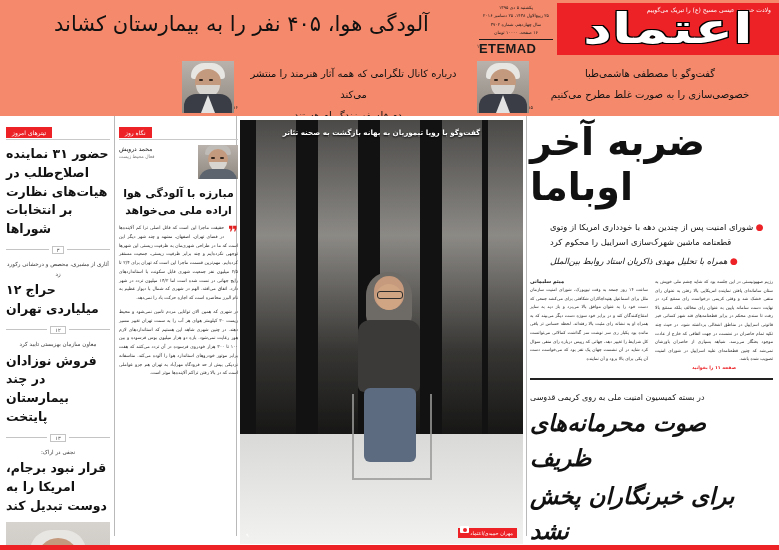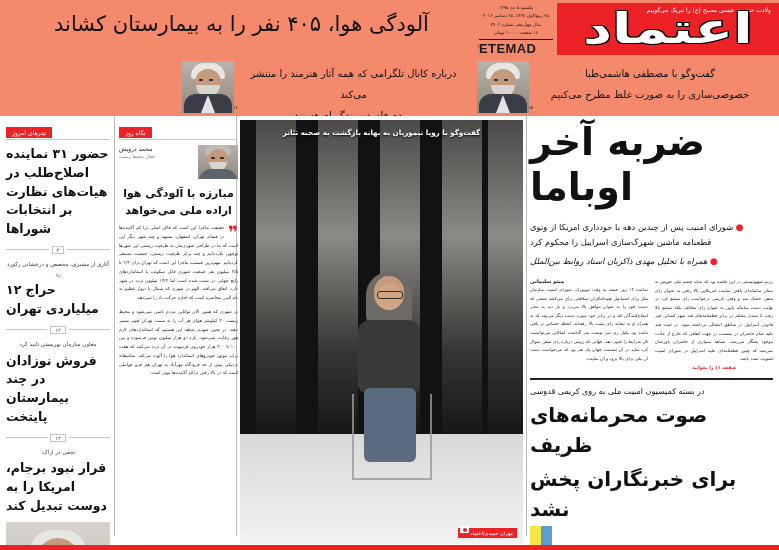--- a/index.html
+++ b/index.html
@@ -102,30 +102,30 @@
   .s-chair{position:absolute;left:4px;top:118px;width:76px;height:84px;border:2px solid #9a9a98;border-top:none;opacity:.8;}
   .credit{position:absolute;right:6px;bottom:6px;background:#ec2227;color:#fff;font-size:5px;
           padding:2px 4px 2px 12px;}
   .cam{position:absolute;left:2px;bottom:5px;width:9px;height:7px;background:#fff;border-radius:1px;}
   .cam::after{content:"";position:absolute;left:3px;top:1.5px;width:4px;height:4px;border-radius:2px;background:#ec2227;}
   .th-pgnum{position:absolute;left:6px;bottom:6px;color:#fff;font-size:5px;}
 
   
   .rightcol{position:absolute;left:530px;top:4px;width:243px;}
   .main-head{font-size:38px;font-weight:bold;line-height:1.18;color:#111;text-align:left;}
-  .bullets{margin-top:10px;}
+  .bullets{margin-top:10px;margin-left:20px;}
   .bullet{font-size:8.4px;line-height:1.72;color:#111;text-align:left;position:relative;padding-left:0;}
   .bullet .dot{color:#ec2227;font-size:9px;}
   .r-cols{display:flex;gap:7px;margin-top:9px;}
   .r-cols .c{flex:1;}
   .r-byline{font-size:5px;color:#111;text-align:left;font-weight:bold;margin-bottom:2px;}
   .tiny{font-size:4.4px;line-height:1.95;color:#2a2a2a;text-align:justify;}
   .more{color:#ec2227;font-size:4.6px;font-weight:bold;text-align:center;line-height:1.6;}
-  .bot-kicker{font-size:8px;color:#111;text-align:left;margin-top:7px;}
-  .bot-head{font-size:20px;font-weight:bold;line-height:1.5;color:#111;text-align:left;margin-top:4px;}
+  .bot-kicker{font-size:8px;color:#111;text-align:left;margin-top:13px;}
+  .bot-head{font-size:23px;font-weight:bold;line-height:1.5;color:#111;text-align:left;margin-top:4px;font-style:italic;}
   .flagbar{position:absolute;left:0;bottom:2px;width:22px;height:26px;display:flex;}
   .flagbar i{flex:1;}
   .bot-pgnum{position:absolute;right:0;bottom:2px;font-size:5px;color:#444;}
   .hr-thick{border:0;border-top:2px solid #222;margin:7px 0 5px;}
   .bottombar{position:absolute;left:0;bottom:0;width:779px;height:5px;background:#ec2227;}
 </style>
 </head>
 <body>
 
 <div class="page">

